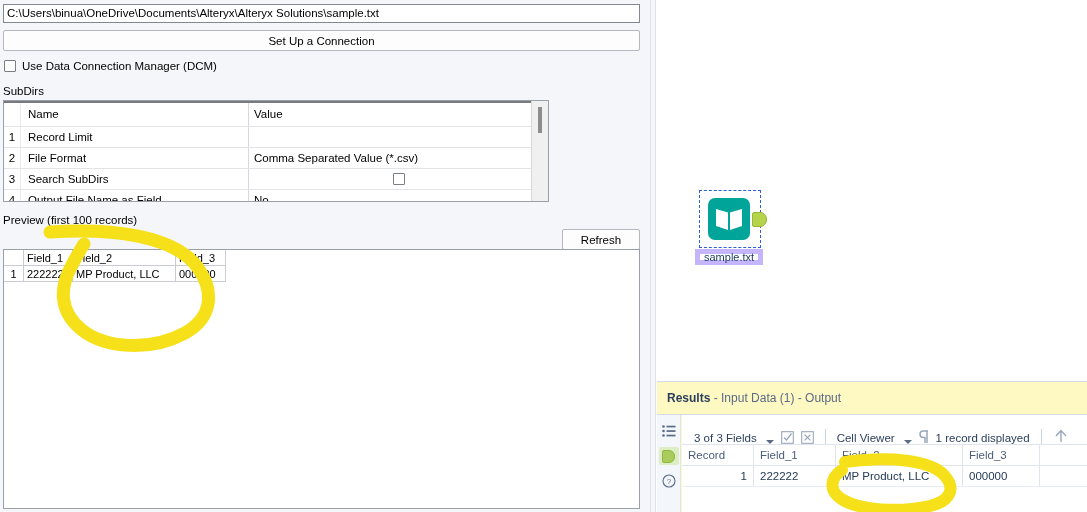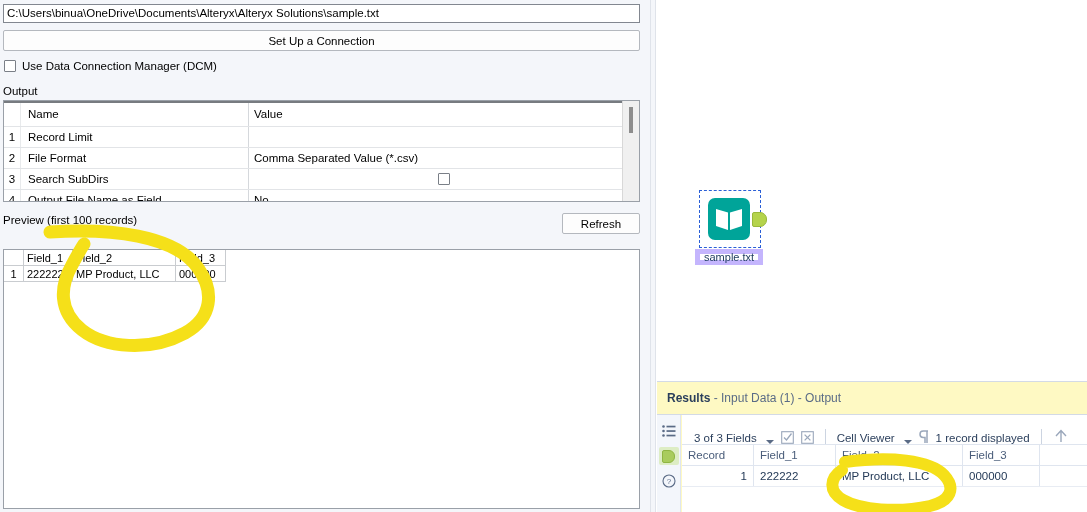--- a/index.html
+++ b/index.html
@@ -41,21 +41,21 @@
     width: 12px; height: 12px; background: #ffffff;
     border: 1px solid #7a7f87; border-radius: 1px; flex: none;
   }
   #dcm-label { font-size: 11.5px; color: #000; }
   #options-label {
     position: absolute; left: 3px; top: 85px; font-size: 11.5px; color: #000;
   }
 
   
   #options-grid {
-    position: absolute; left: 3px; top: 100px; width: 637px; height: 102px;
+    position: absolute; left: 3px; top: 100px; width: 546px; height: 102px;
     background: #ffffff; border: 1px solid #9aa0a8; overflow: hidden;
   }
   .og-row { display: flex; height: 21px; border-bottom: 1px solid #e2e4e7; }
   .og-row:first-child { border-bottom: 1px solid #cfd2d6; }
   .og-num {
     width: 17px; flex: none; font-size: 11.5px; color: #000;
     display: flex; align-items: center; justify-content: center;
     border-right: 1px solid #e8eaec;
   }
   .og-name {
@@ -88,21 +88,21 @@
   #og-top-line {
     position: absolute; left: 0; top: 0; width: 100%; height: 2px;
     background: #777b80;
   }
 
   
   #preview-label {
     position: absolute; left: 3px; top: 214px; font-size: 11.5px; color: #000;
   }
   #refresh-btn {
-    position: absolute; left: 562px; top: 213px; width: 78px; height: 21px;
+    position: absolute; left: 562px; top: 229px; width: 78px; height: 21px;
     background: #fdfdfd; border: 1px solid #b4b8be; border-radius: 2px;
     font-size: 11.5px; color: #000;
     display: flex; align-items: center; justify-content: center;
     cursor: default;
   }
   #preview-grid {
     position: absolute; left: 3px; top: 249px; width: 637px; height: 260px;
     background: #ffffff; border: 1px solid #9aa0a8; overflow: hidden;
   }
   #pv-inner { position: absolute; left: 0; top: 0; }
@@ -234,21 +234,21 @@
 
     <div id="setup-connection-btn">
       <span>Set Up a Connection</span>
     </div>
 
     <div id="dcm-row">
       <span class="winchk"></span>
       <span id="dcm-label">Use Data Connection Manager (DCM)</span>
     </div>
 
-    <div id="options-label">Output</div>
+    <div id="options-label">SubDirs</div>
 
     <div id="options-grid">
       <div id="og-top-line"></div>
 
       <div class="og-row header h1">
         <div class="og-num"></div>
         <div class="og-name">Name</div>
         <div class="og-val">Value</div>
       </div>
 

